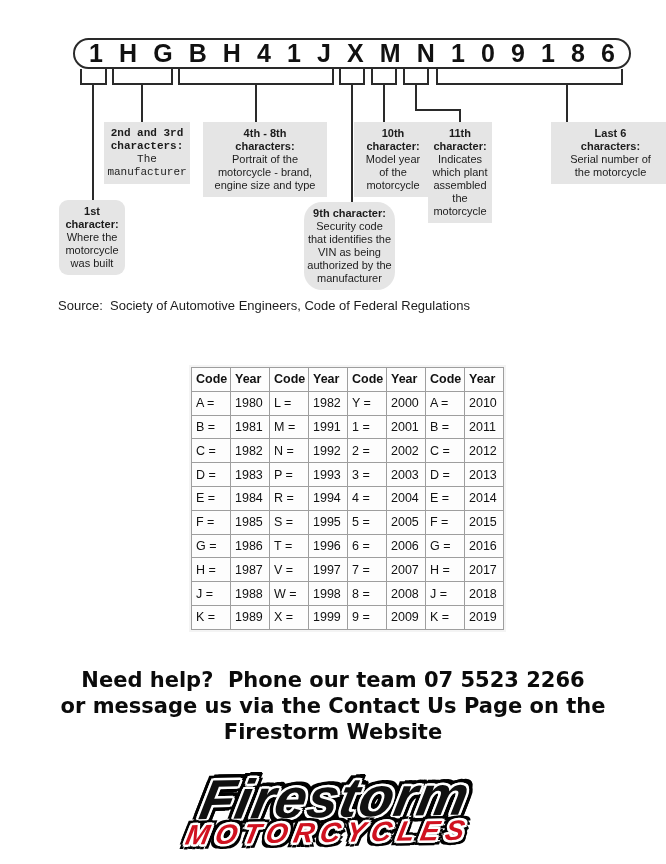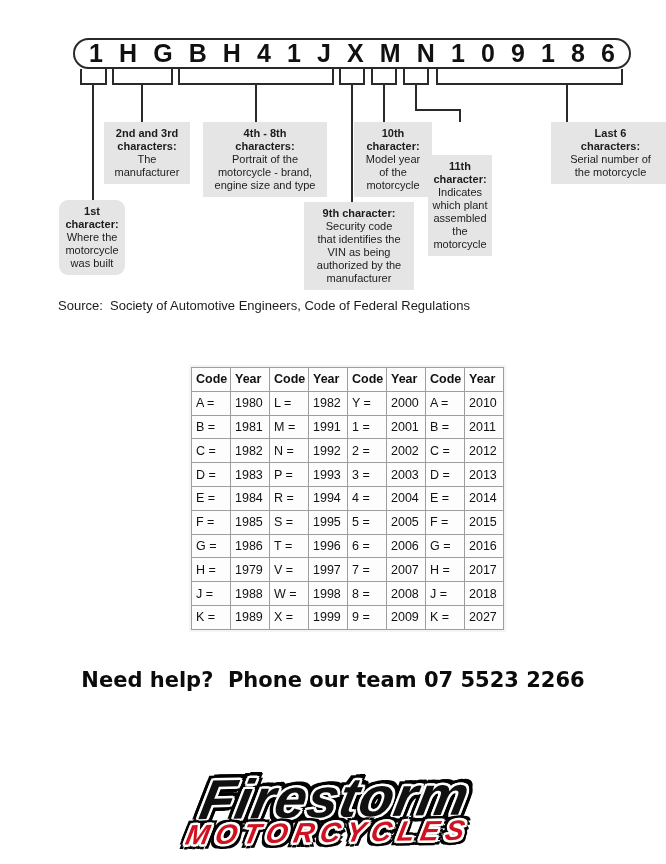--- a/index.html
+++ b/index.html
@@ -102,49 +102,49 @@
   <div class="stem" style="left:459px;top:109px;height:13px;"></div>
   <div class="stem" style="left:566px;top:84px;height:38px;"></div>
 
   <div class="callout" style="left:59px;top:200px;width:66px;border-radius:9px;">
       <div class="b">1st</div>
       <div class="b">character:</div>
       <div>Where the</div>
       <div>motorcycle</div>
       <div>was built</div>
     </div>
-  <div class="callout" style="left:104px;top:122px;width:86px;">
+  <div class="callout" style="left:104px;top:122px;width:86px;font-family:Liberation Mono, monospace;">
       <div class="b">2nd and 3rd</div>
       <div class="b">characters:</div>
       <div>The</div>
       <div>manufacturer</div>
     </div>
   <div class="callout" style="left:203px;top:122px;width:124px;">
       <div class="b">4th - 8th</div>
       <div class="b">characters:</div>
       <div>Portrait of the</div>
       <div>motorcycle - brand,</div>
       <div>engine size and type</div>
     </div>
-  <div class="callout" style="left:304px;top:202px;width:110px;">
+  <div class="callout" style="left:304px;top:202px;width:91px;border-radius:18px;">
       <div class="b">9th character:</div>
       <div>Security code</div>
       <div>that identifies the</div>
       <div>VIN as being</div>
       <div>authorized by the</div>
       <div>manufacturer</div>
     </div>
   <div class="callout" style="left:354px;top:122px;width:78px;">
       <div class="b">10th</div>
       <div class="b">character:</div>
       <div>Model year</div>
       <div>of the</div>
       <div>motorcycle</div>
     </div>
-  <div class="callout" style="left:428px;top:122px;width:64px;margin-top:33px;">
+  <div class="callout" style="left:428px;top:122px;width:64px;">
       <div class="b">11th</div>
       <div class="b">character:</div>
       <div>Indicates</div>
       <div>which plant</div>
       <div>assembled</div>
       <div>the</div>
       <div>motorcycle</div>
     </div>
   <div class="callout" style="left:551px;top:122px;width:119px;">
       <div class="b">Last 6</div>
@@ -235,21 +235,21 @@
             <td>1986</td>
             <td>T =</td>
             <td>1996</td>
             <td>6 =</td>
             <td>2006</td>
             <td>G =</td>
             <td>2016</td>
           </tr>
           <tr>
             <td>H =</td>
-            <td>1979</td>
+            <td>1987</td>
             <td>V =</td>
             <td>1997</td>
             <td>7 =</td>
             <td>2007</td>
             <td>H =</td>
             <td>2017</td>
           </tr>
           <tr>
             <td>J =</td>
             <td>1988</td>
@@ -261,28 +261,30 @@
             <td>2018</td>
           </tr>
           <tr>
             <td>K =</td>
             <td>1989</td>
             <td>X =</td>
             <td>1999</td>
             <td>9 =</td>
             <td>2009</td>
             <td>K =</td>
-            <td>2027</td>
+            <td>2019</td>
           </tr>
         </tbody>
     </table>
   </div>
 
   <div id="help-block">
       <div>Need help?  Phone our team 07 5523 2266</div>
+      <div>or message us via the Contact Us Page on the</div>
+      <div>Firestorm Website</div>
     </div>
 
   <div id="logo">
     <div id="logo-line1" style="color: rgb(16, 16, 16);">Firestorm</div>
     <div id="logo-line2" style="color: rgb(208, 18, 32);">MOTORCYCLES</div>
   </div>
 
 </div>
 
 </body></html>

